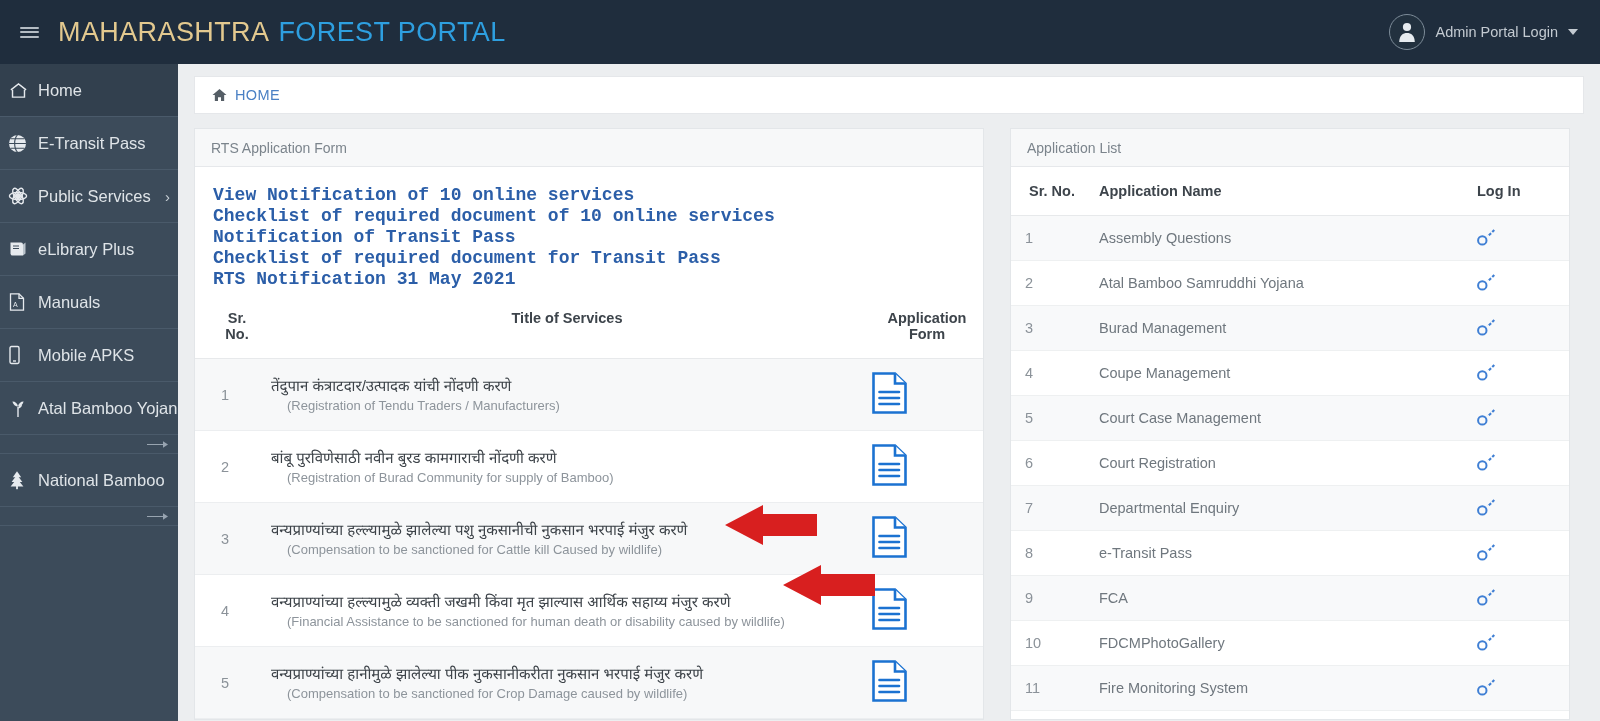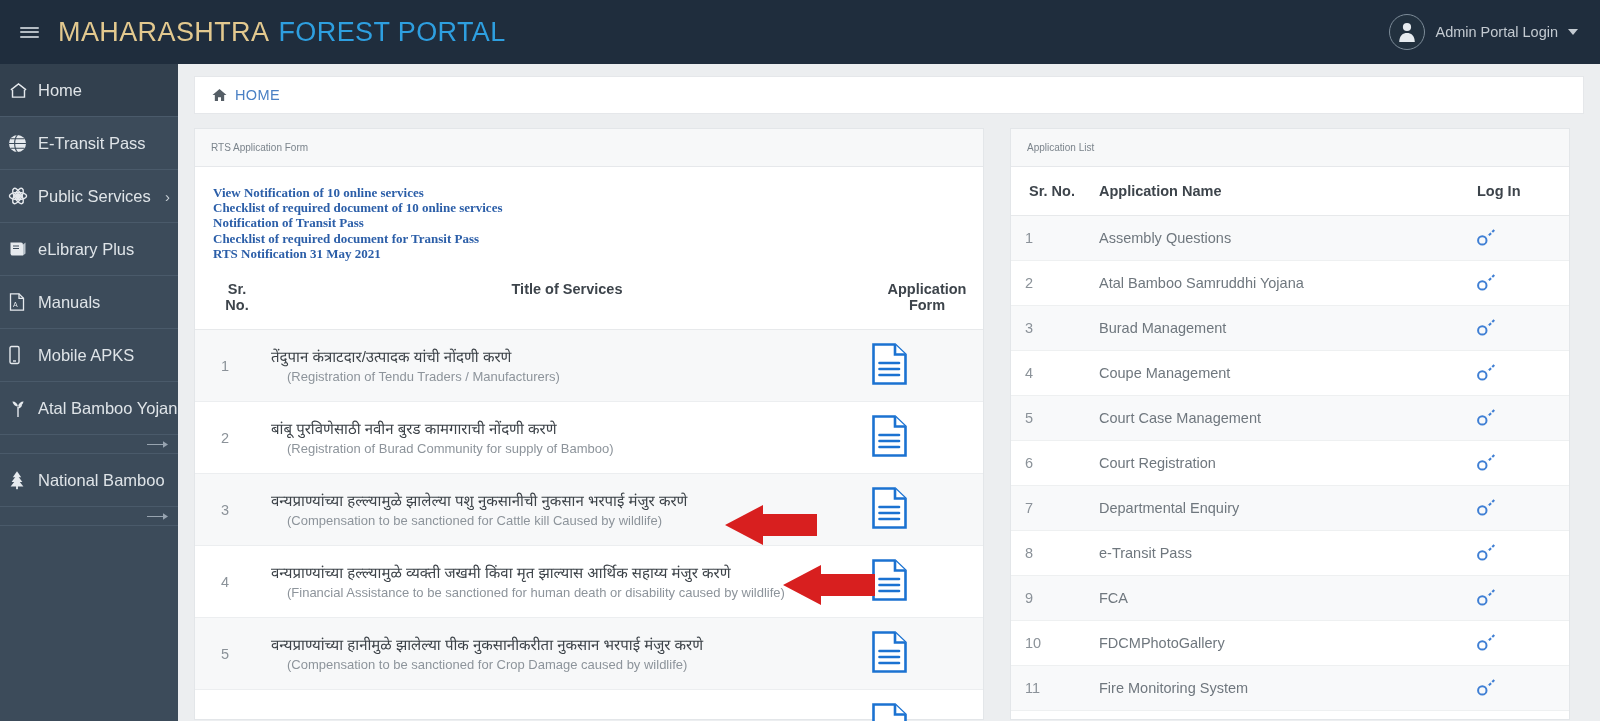--- a/index.html
+++ b/index.html
@@ -116,32 +116,32 @@
   }
 
   .panel { background: #ffffff; border: 1px solid #e3e6e9; }
   .panel-head {
     height: 38px;
     background: #f7f8f9;
     border-bottom: 1px solid #e6e8eb;
     display: flex; align-items: center;
     padding-left: 16px;
     color: #7b848c;
-    font-size: 10px;
+    font-size: 14px;
   }
   .panel-left { width: 790px; }
   .panel-right { width: 560px; }
   .panel-body { position: relative; }
 
   
   .notif {
     padding: 18px 0 6px 18px;
-    font-family: Liberation Serif, serif;
+    font-family: Liberation Mono, monospace;
     font-weight: bold;
-    font-size: 13px;
+    font-size: 18px;
     line-height: 1.17;
   }
   .notif a { color: #2b5ea8; text-decoration: none; display: block; cursor: pointer; }
 
   
   table { border-collapse: collapse; width: 100%; }
   .svc-th {
     color: #3d444b; font-weight: bold; font-size: 14.5px;
     padding: 14px 0 16px 0; vertical-align: top;
     border-bottom: 1px solid #e7e9eb;

